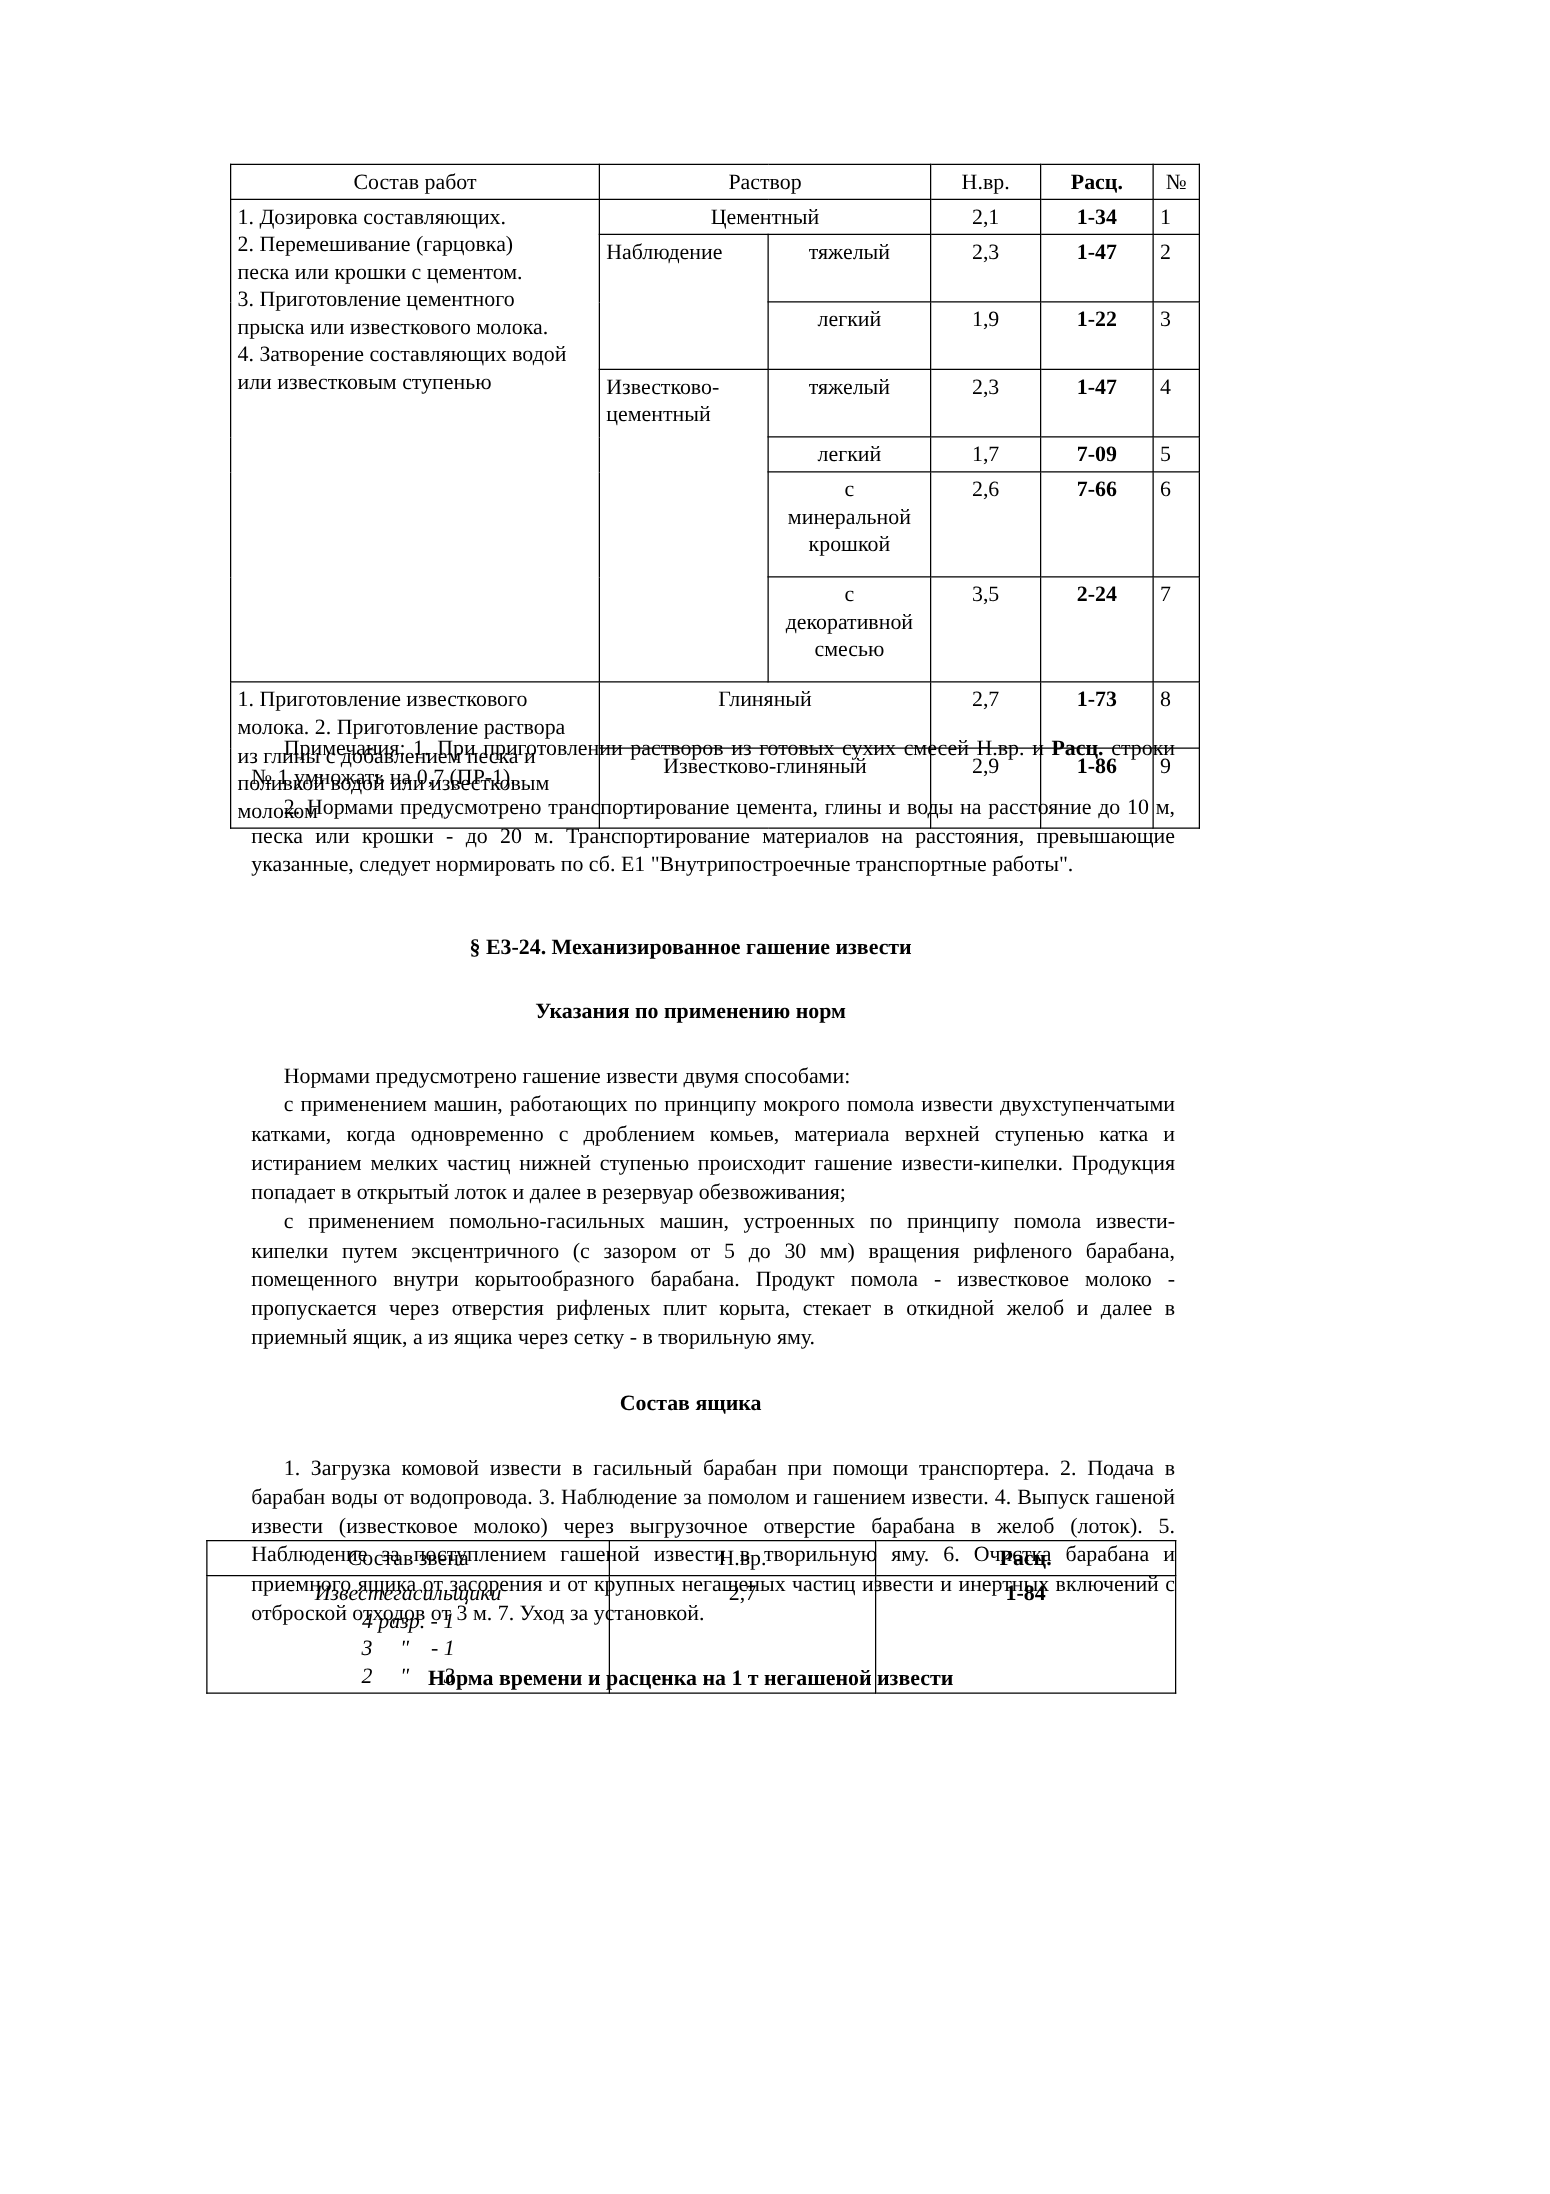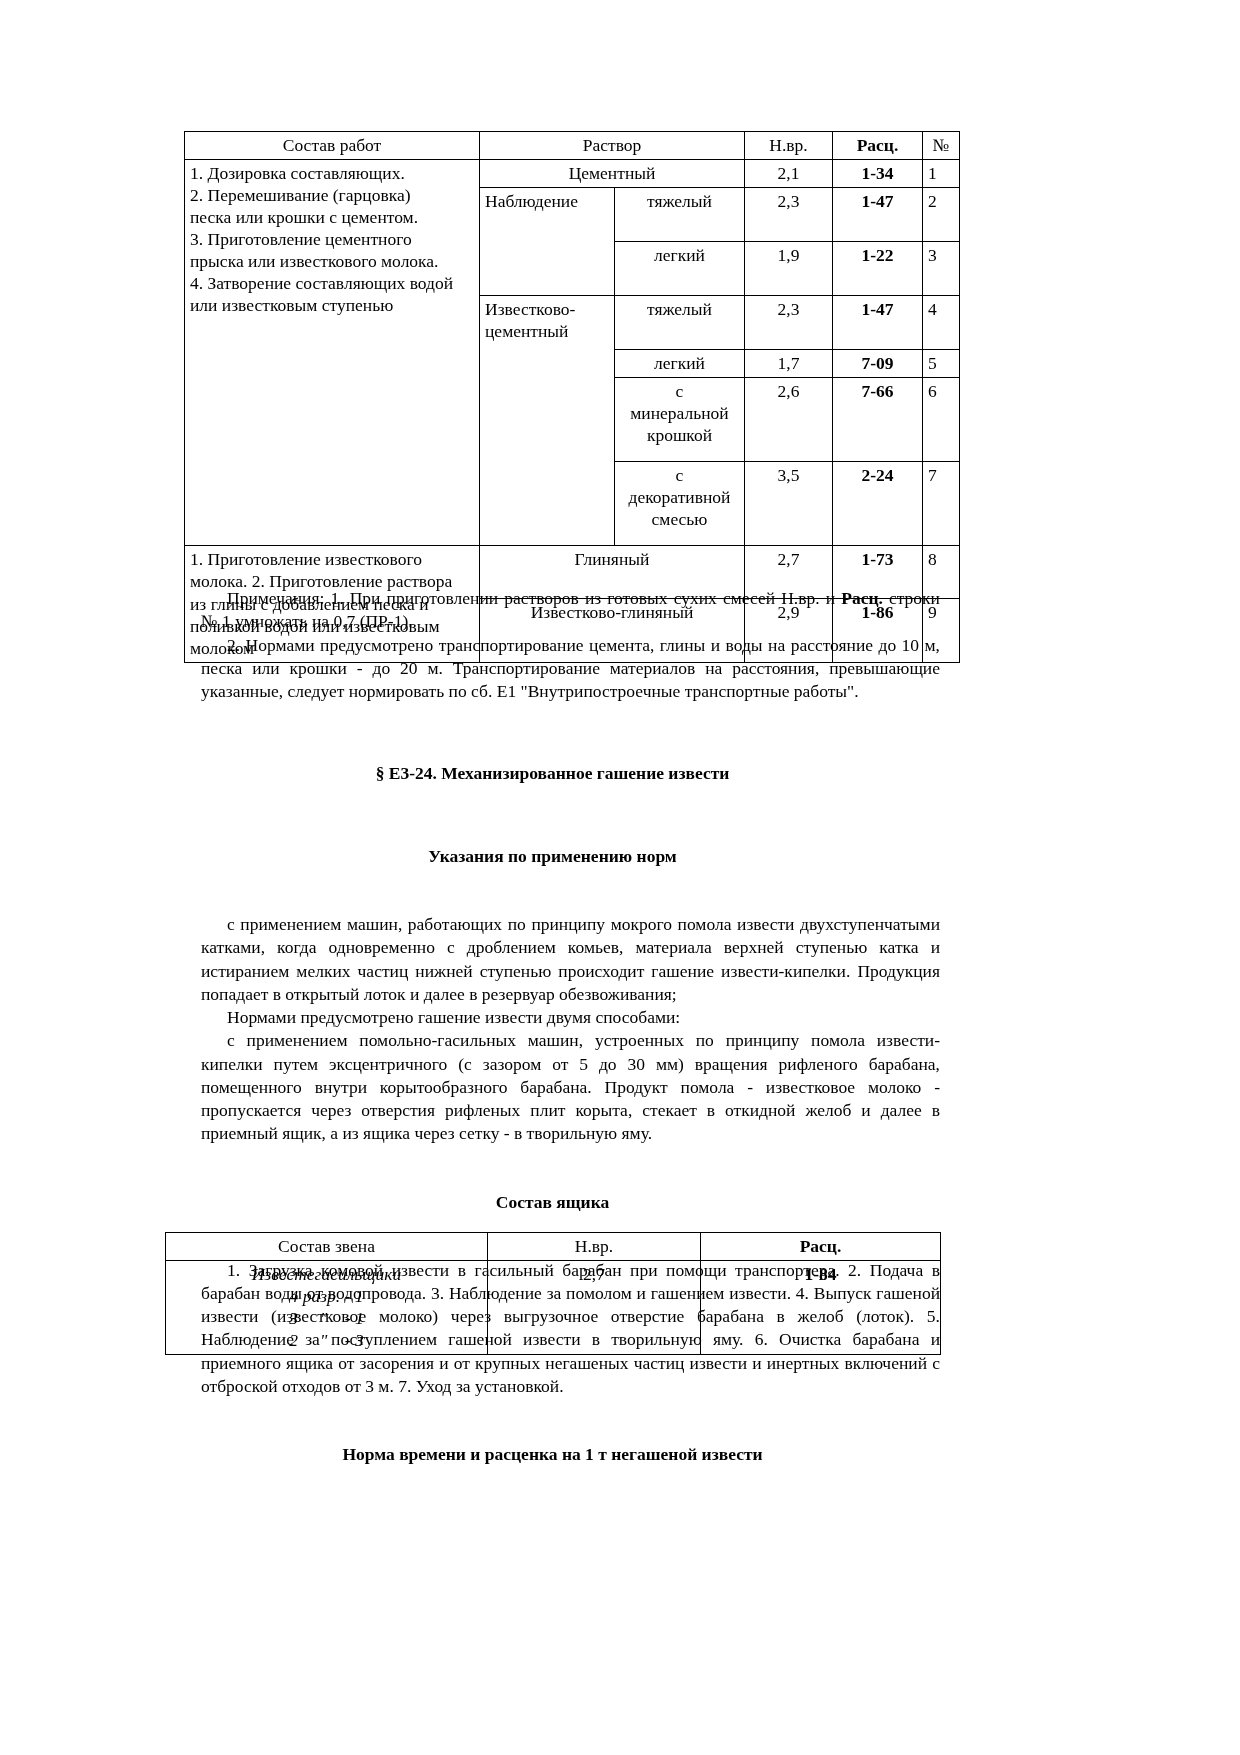--- a/index.html
+++ b/index.html
@@ -51,21 +51,21 @@
     text-align: justify;
     margin: 0;
     text-indent: 26px;
     padding-left: 36px;
   }
   .para.nojust { text-align: left; }
   .heading {
     font-size: 17.5px;
     font-weight: bold;
     text-align: center;
-    margin: 16px;
+    margin: 0;
   }
   .spacer-md { height: 22px; }
   .spacer-lg { height: 30px; }
 
   .notes-block { position: absolute; left: 0; top: 587px; width: 775px; }
   .section-block { position: absolute; left: 0; top: 725px; width: 775px; }
 </style>
 </head>
 <body>
 
@@ -193,22 +193,22 @@
     <p class="para"><span>Примечания: 1. При приготовлении растворов из готовых сухих смесей Н.вр. и </span><span class="b">Расц.</span><span> строки № 1 умножать на 0,7 (ПР-1).</span></p>
     <p class="para">2. Нормами предусмотрено транспортирование цемента, глины и воды на расстояние до 10 м, песка или крошки - до 20 м. Транспортирование материалов на расстояния, превышающие указанные, следует нормировать по сб. Е1 "Внутрипостроечные транспортные работы".</p>
   </div>
 
   <div class="section-block">
     <div class="spacer-md"></div>
     <p class="heading">§ Е3-24. Механизированное гашение извести</p>
     <div class="spacer-lg"></div>
     <p class="heading">Указания по применению норм</p>
     <div class="spacer-lg"></div>
+    <p class="para nojust">Нормами предусмотрено гашение извести двумя способами:</p>
     <p class="para">с применением машин, работающих по принципу мокрого помола извести двухступенчатыми катками, когда одновременно с дроблением комьев, материала верхней ступенью катка и истиранием мелких частиц нижней ступенью происходит гашение извести-кипелки. Продукция попадает в открытый лоток и далее в резервуар обезвоживания;</p>
-    <p class="para nojust">Нормами предусмотрено гашение извести двумя способами:</p>
     <p class="para">с применением помольно-гасильных машин, устроенных по принципу помола извести-кипелки путем эксцентричного (с зазором от 5 до 30 мм) вращения рифленого барабана, помещенного внутри корытообразного барабана. Продукт помола - известковое молоко - пропускается через отверстия рифленых плит корыта, стекает в откидной желоб и далее в приемный ящик, а из ящика через сетку - в творильную яму.</p>
     <div class="spacer-lg"></div>
     <p class="heading">Состав ящика</p>
     <div class="spacer-lg"></div>
     <p class="para">1. Загрузка комовой извести в гасильный барабан при помощи транспортера. 2. Подача в барабан воды от водопровода. 3. Наблюдение за помолом и гашением извести. 4. Выпуск гашеной извести (известковое молоко) через выгрузочное отверстие барабана в желоб (лоток). 5. Наблюдение за поступлением гашеной извести в творильную яму. 6. Очистка барабана и приемного ящика от засорения и от крупных негашеных частиц извести и инертных включений с отброской отходов от 3 м. 7. Уход за установкой.</p>
     <div class="spacer-lg"></div>
     <p class="heading">Норма времени и расценка на 1 т негашеной извести</p>
   </div>
 
   <div class="table2-wrap">

